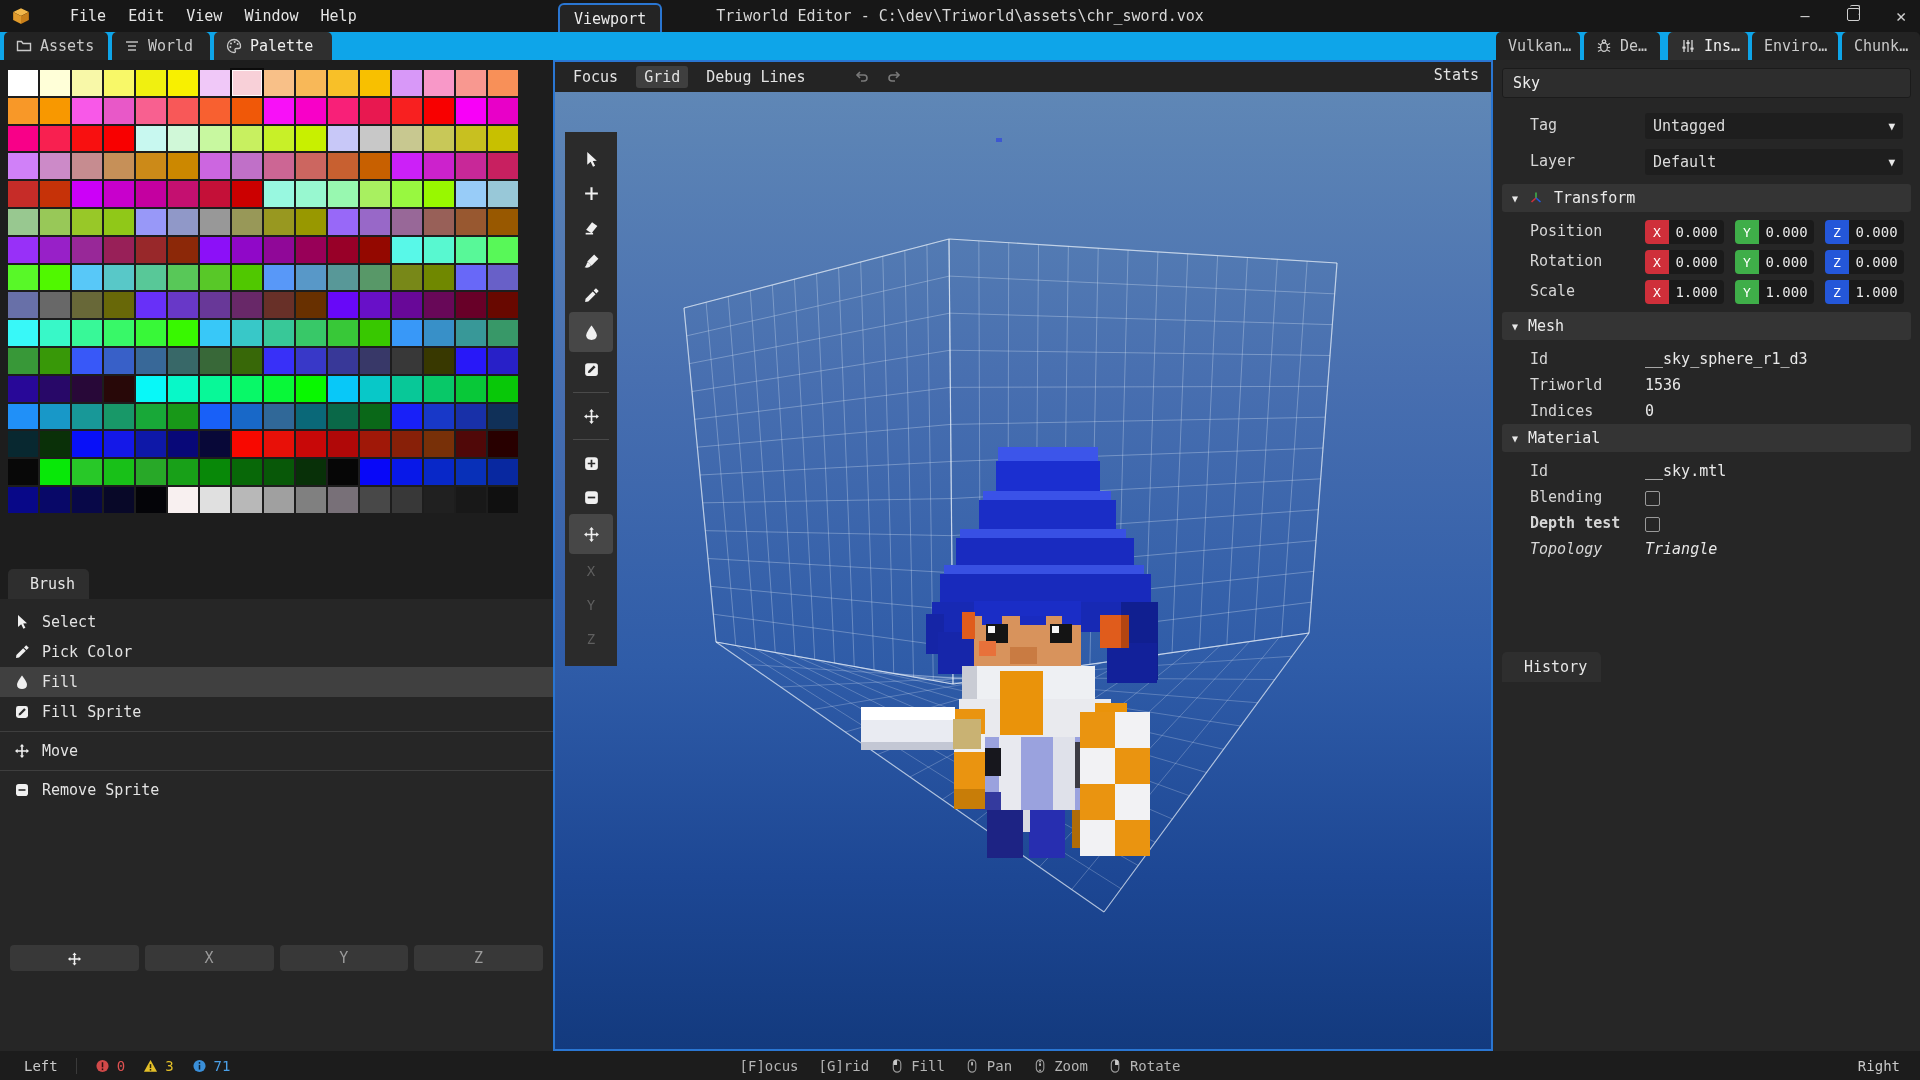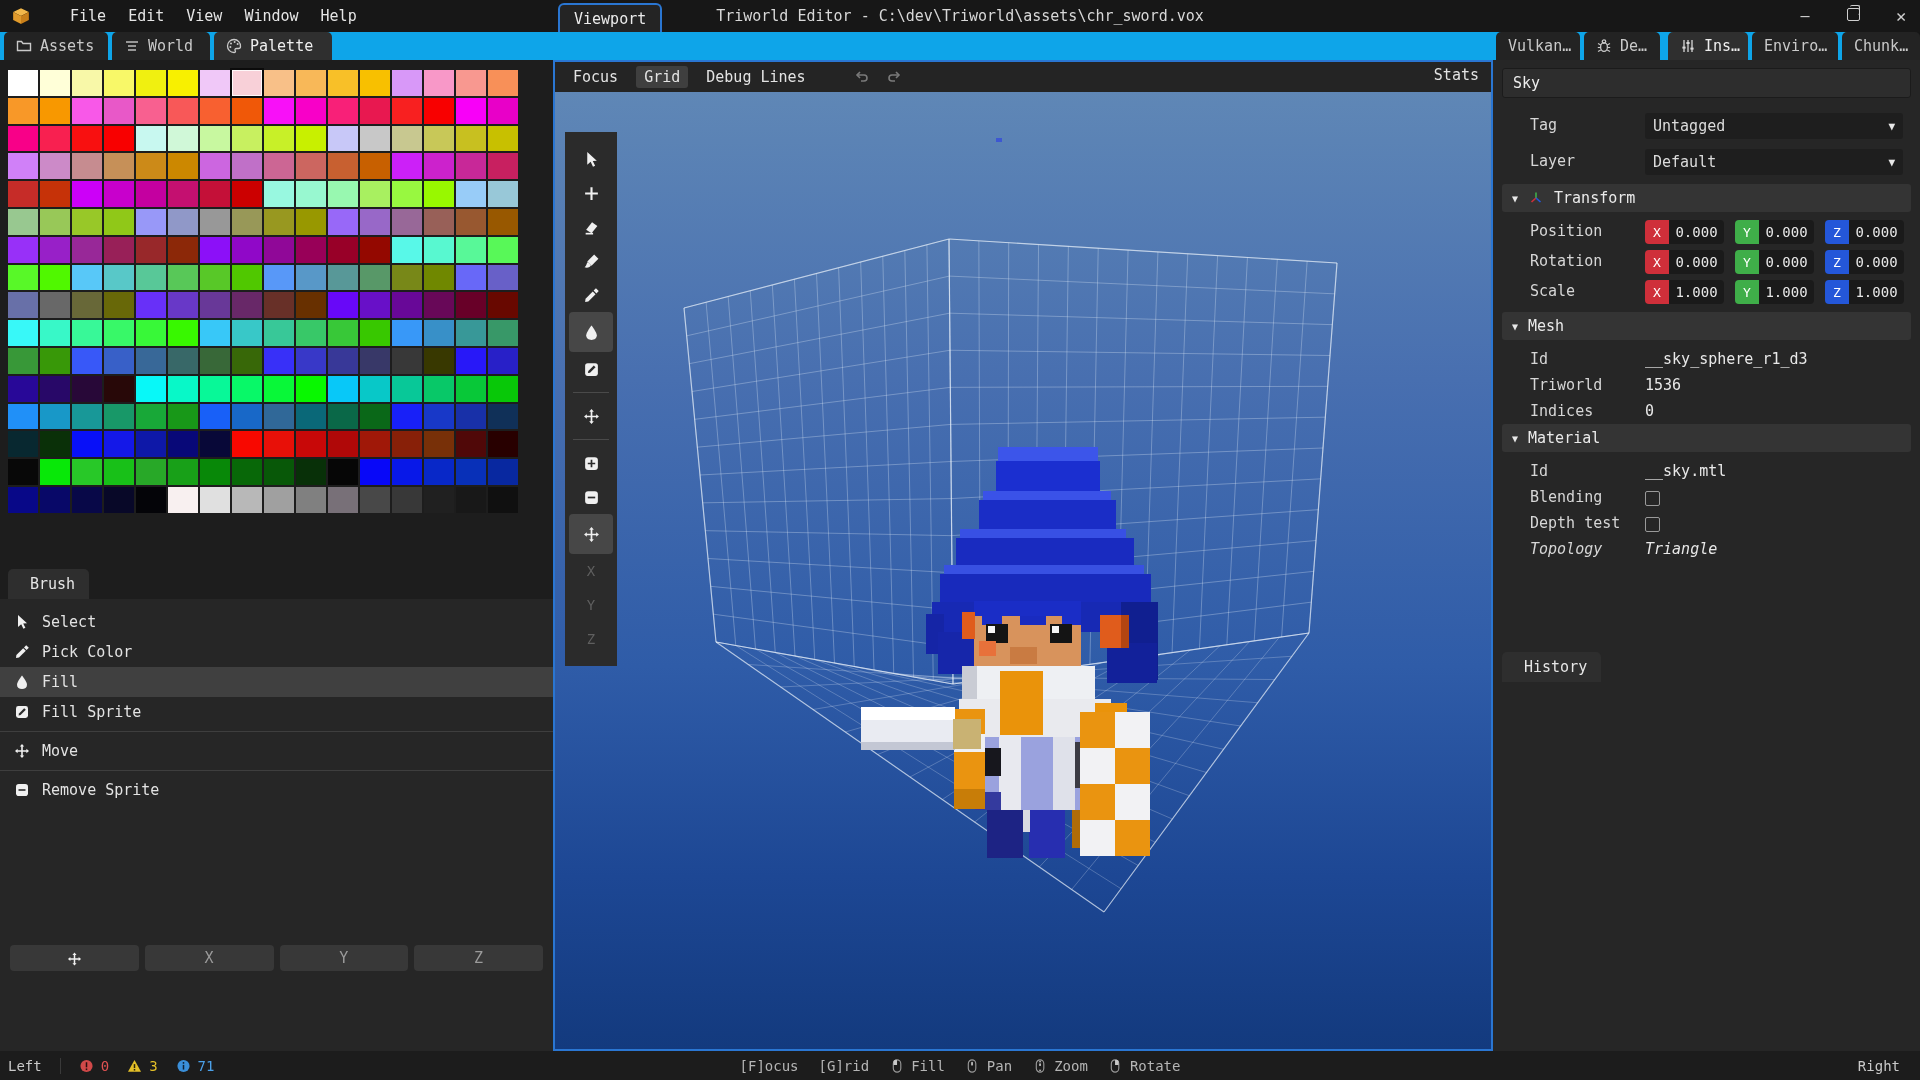--- a/index.html
+++ b/index.html
@@ -65,21 +65,21 @@
   .section-hdr .tri{font-size:10px;color:#e8e8e8;}
   .vec-group{position:absolute;top:2px;display:flex;}
   .vec-badge{width:24px;height:24px;border-radius:4px 0 0 4px;display:flex;align-items:center;justify-content:center;color:#fff;font-size:13px;}
   .vec-box{width:55px;height:24px;background:#1a1a1a;border-radius:0 4px 4px 0;display:flex;align-items:center;justify-content:center;color:#e8e8e8;font-size:14px;}
   .checkbox{position:absolute;left:152px;top:7px;width:13px;height:13px;border:1px solid #9a9a9a;border-radius:2px;background:transparent;}
   #history-tab{position:absolute;left:9px;top:592px;height:30px;padding:0 14px;background:#2e2e2e;border-radius:5px 5px 0 0;display:flex;align-items:center;gap:8px;color:#e6e6e6;}
   #history-body{position:absolute;left:0;top:622px;width:427px;bottom:0;background:#232323;}
   #history-empty{position:absolute;left:0;top:220px;width:100%;text-align:center;color:#7d7d7d;}
   
   #statusbar{left:0;top:1051px;width:1920px;height:29px;background:#1c1c1c;display:flex;align-items:center;color:#b9b9b9;font-size:14px;}
-  #sb-left{display:flex;align-items:center;gap:18px;margin-left:8px;}
+  #sb-left{display:flex;align-items:center;gap:18px;margin-left:24px;}
   .sb-sep{width:1px;height:16px;background:#3a3a3a;}
   .sb-count{display:flex;align-items:center;gap:7px;}
   #sb-center{position:absolute;left:50%;transform:translateX(-50%);display:flex;align-items:center;gap:20px;color:#b5b5b5;}
   .sb-hint{display:flex;align-items:center;gap:7px;}
   #sb-right{position:absolute;right:20px;color:#c9c9c9;}
   .err-n{color:#e05252;} .warn-n{color:#e3bf28;} .info-n{color:#4ba0e8;}
   svg{display:block;}
 </style>
 </head>
 <body>
@@ -861,21 +861,21 @@
           <span>Material</span>
         </div>
         <div class="insp-row" style="top: 398px;">
           <span class="insp-label">Id</span>
           <span class="insp-value">__sky.mtl</span>
         </div>
         <div class="insp-row" style="top: 424px;">
           <span class="insp-label">Blending</span>
           <div class="checkbox"></div>
         </div>
-        <div class="insp-row" style="top: 450px;">
+        <div class="insp-row" style="top: 450px; font-weight: bold;">
           <span class="insp-label">Depth test</span>
           <div class="checkbox"></div>
         </div>
         <div class="insp-row" style="top: 476px; font-style: italic;">
           <span class="insp-label">Topology</span>
           <span class="insp-value">Triangle</span>
         </div>
       </div>
     <div id="history-tab">
       <span class="ticon"></span>

